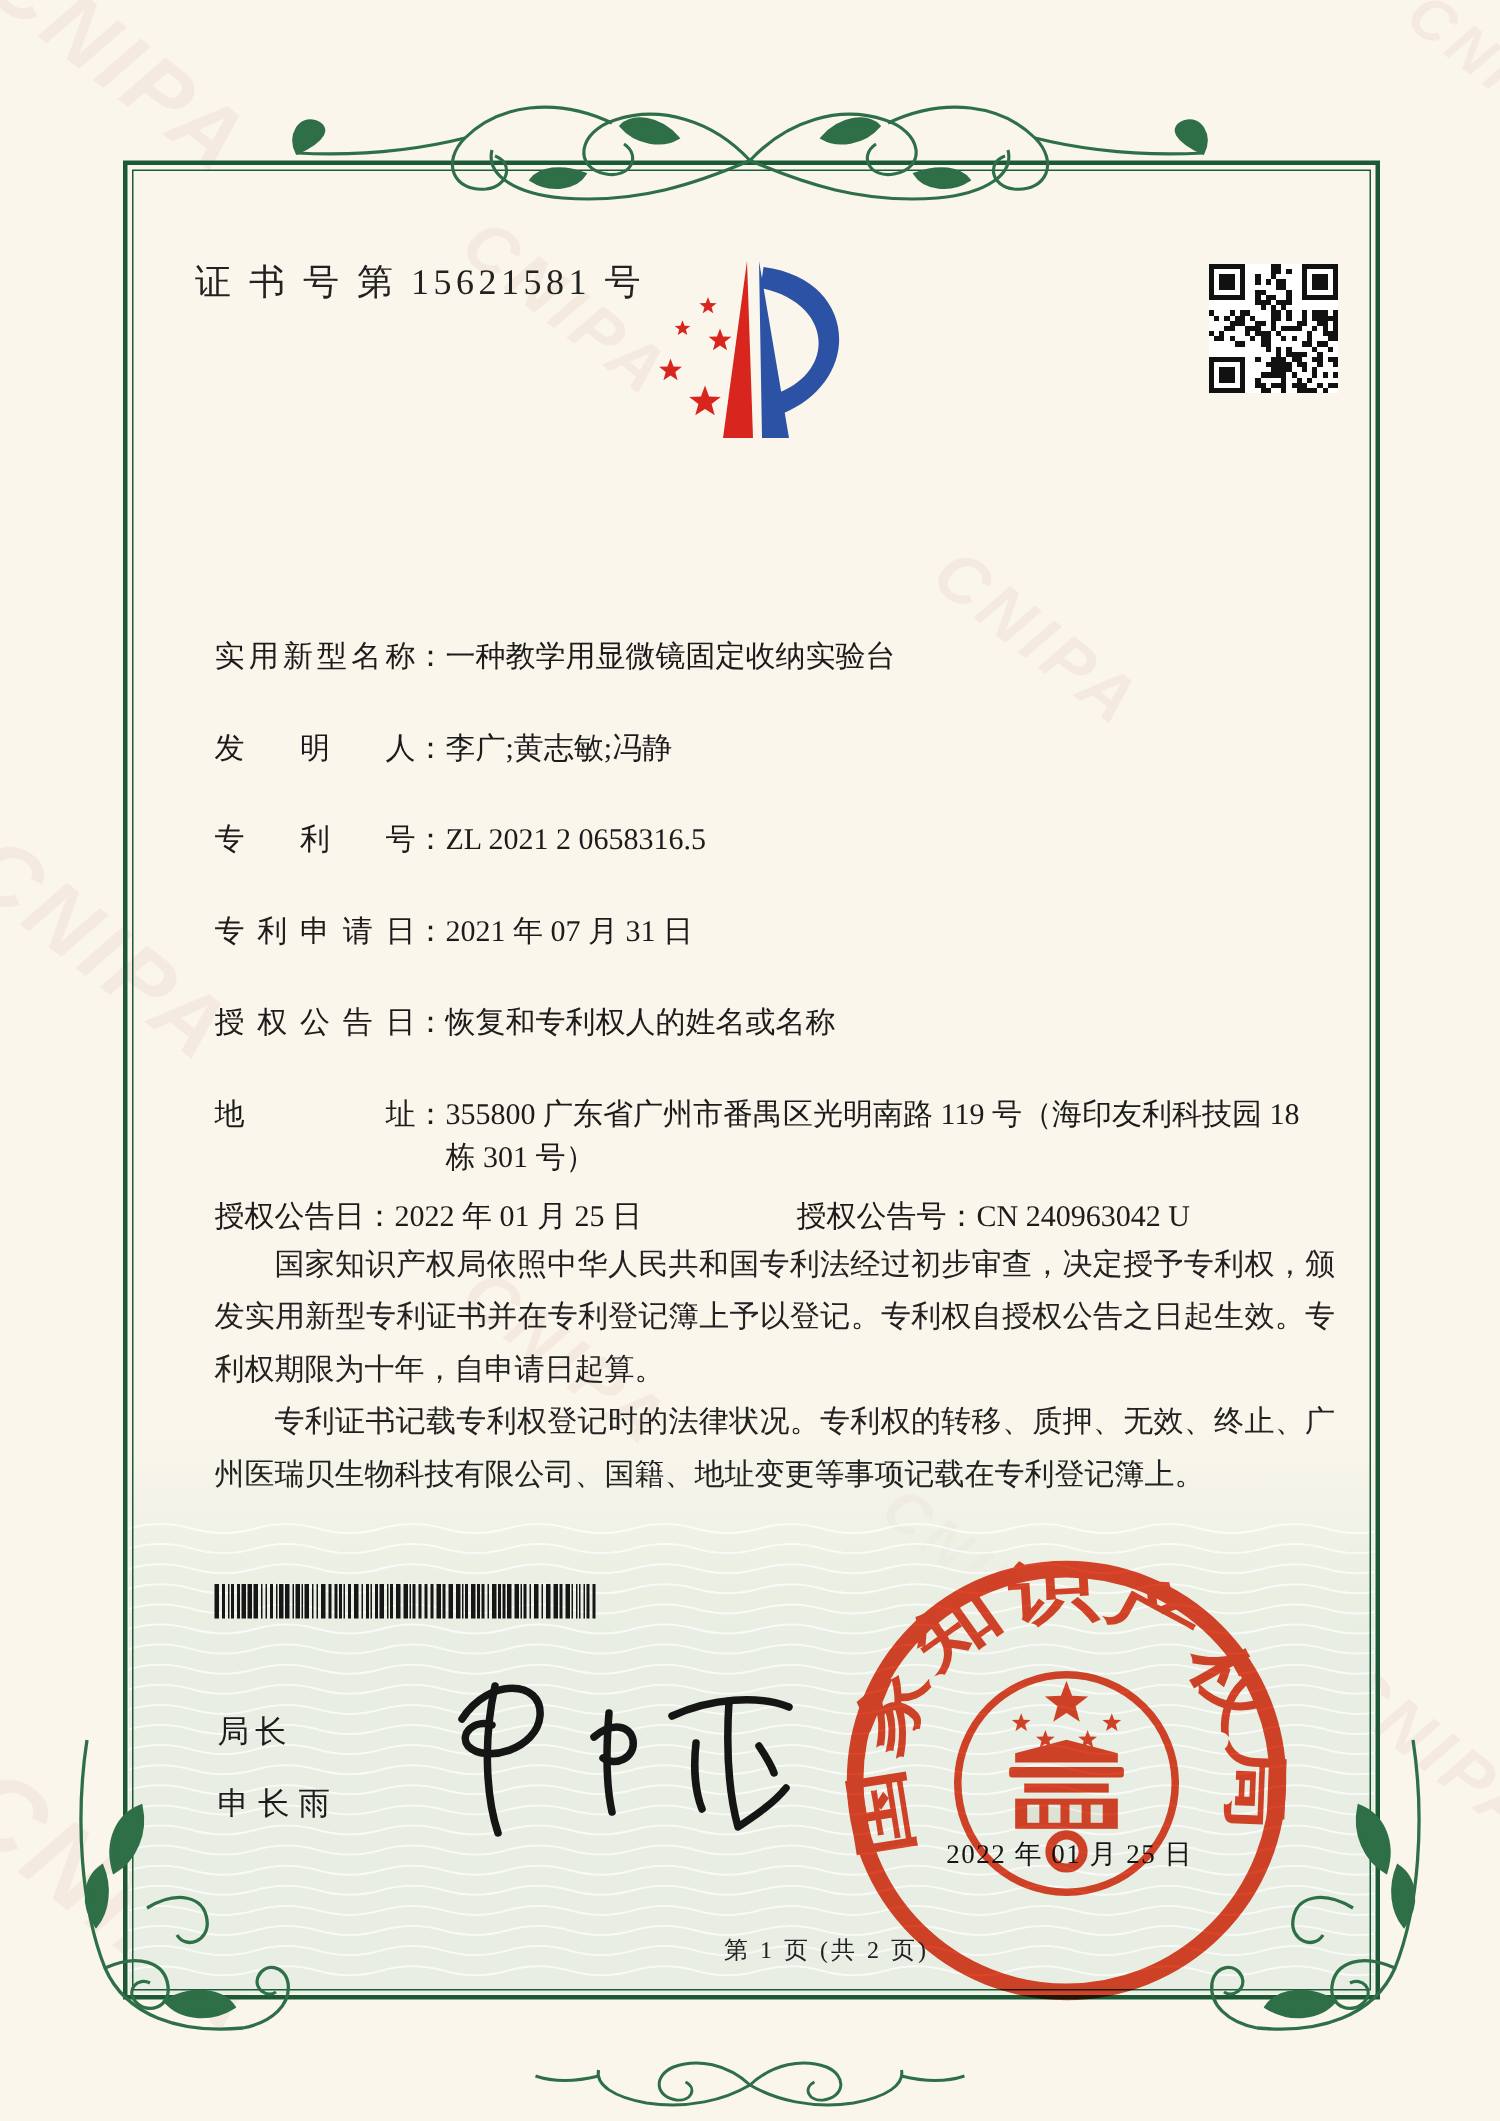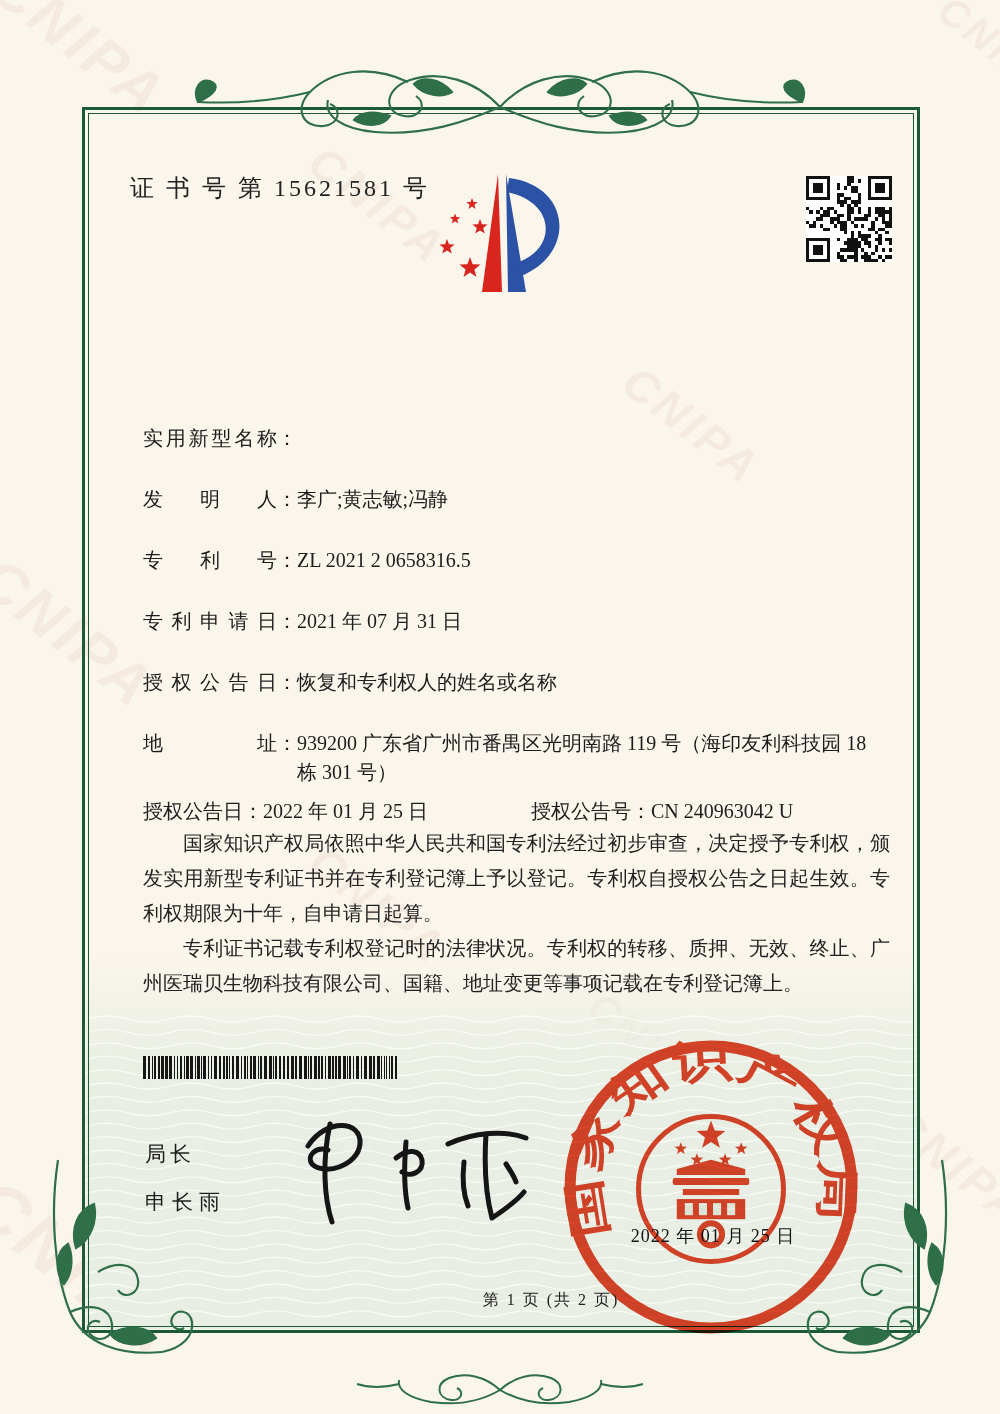--- a/index.html
+++ b/index.html
@@ -452,20 +452,21 @@
         <polygon points="27.0,77.0 29.0,82.3 34.6,82.5 30.2,86.0 31.7,91.5 27.0,88.4 22.3,91.5 23.8,86.0 19.4,82.5 25.0,82.3"></polygon>
         <polygon points="50.0,95.0 52.7,102.3 60.5,102.6 54.4,107.4 56.5,114.9 50.0,110.6 43.5,114.9 45.6,107.4 39.5,102.6 47.3,102.3"></polygon>
       </g>
   </svg>
 
 
   <div class="fields">
     <div class="frow">
       <span class="flabel">实用新型名称</span>
         <span class="colon">：</span>
+      <span class="fvalue">一种教学用显微镜固定收纳实验台</span>
     </div>
     <div class="frow">
       <span class="flabel">发明人</span>
         <span class="colon">：</span>
       <span class="fvalue">李广;黄志敏;冯静</span>
     </div>
     <div class="frow">
       <span class="flabel">专利号</span>
         <span class="colon">：</span>
       <span class="fvalue">ZL 2021 2 0658316.5</span>
@@ -476,21 +477,21 @@
       <span class="fvalue">2021 年 07 月 31 日</span>
     </div>
     <div class="frow">
       <span class="flabel">授权公告日</span>
         <span class="colon">：</span>
       <span class="fvalue">恢复和专利权人的姓名或名称</span>
     </div>
     <div class="frow addr">
       <span class="flabel">地址</span>
         <span class="colon">：</span>
-      <span class="fvalue">939200 广东省广州市番禺区光明南路 119 号（海印友利科技园 18 栋 301 号）</span>
+      <span class="fvalue">355800 广东省广州市番禺区光明南路 119 号（海印友利科技园 18 栋 301 号）</span>
     </div>
     <div class="grow">
       <span class="gpair first">
         <span>授权公告日</span>
           <span>：</span>
         <span>2022 年 01 月 25 日</span>
       </span>
       <span class="gpair">
         <span>授权公告号</span>
           <span>：</span>

